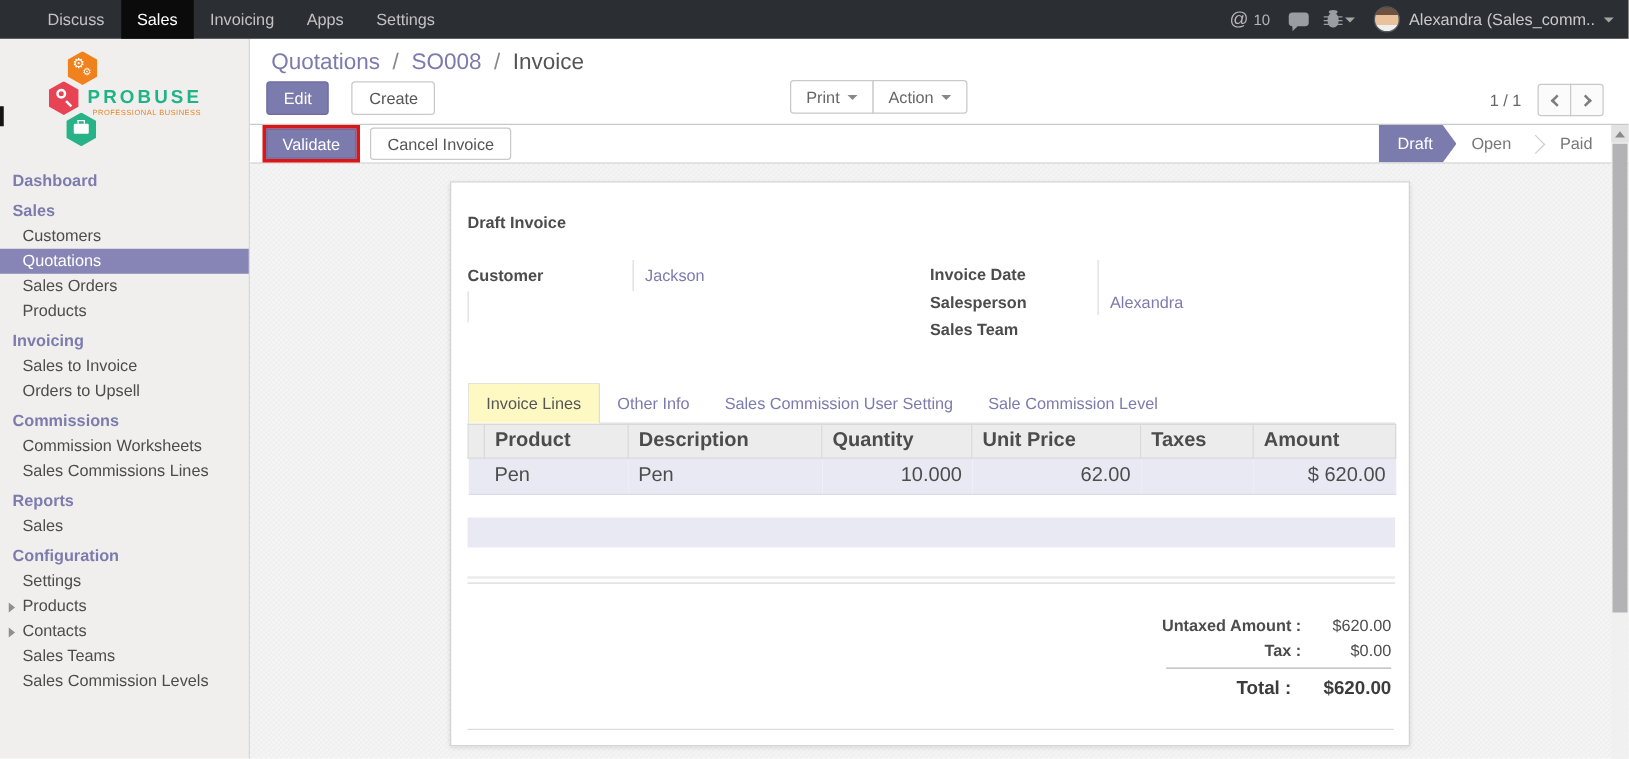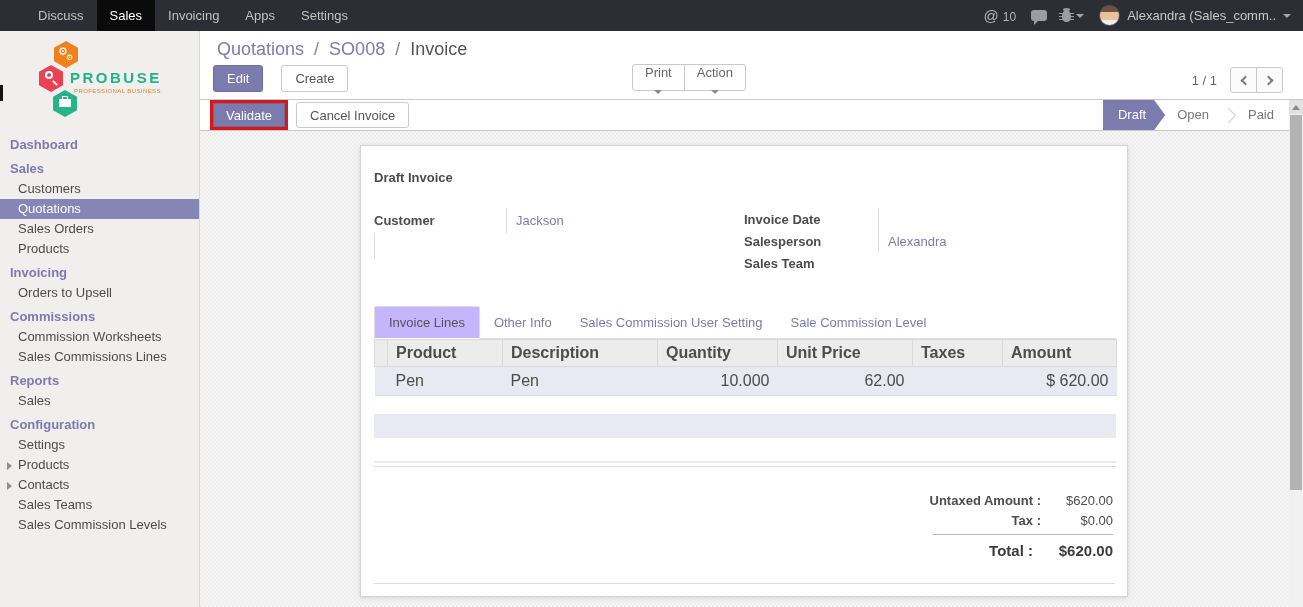--- a/index.html
+++ b/index.html
@@ -75,21 +75,21 @@
   .breadcrumb { position:absolute; left:17px; top:8px; font-size:18px; }
   .crumb-link { color:#7c7bad; cursor:pointer; }
   .crumb-sep { color:#888; margin:0 5px; }
   .crumb-current { color:#555; }
   .cp-btns { position:absolute; left:13px; top:34px; display:flex; gap:18px; }
   .btn { font-size:13px; height:27px; padding:0 13px; border:1px solid #c9c9c9; background:#fff; color:#555;
     border-radius:3px; cursor:pointer; font-family:"Liberation Sans", sans-serif; }
   .btn-primary { background:#7c7bad; border-color:#6c6a9e; color:#fff; }
   .print-action { position:absolute; left:432px; top:33px; display:flex; }
   .pa-btn { display:flex; align-items:center; gap:6px; height:27px; padding:0 12px; border:1px solid #c9c9c9;
-    background:#fff; color:#666; font-size:13px; cursor:pointer;flex-direction:column; }
+    background:#fff; color:#666; font-size:13px; cursor:pointer; }
   .pa-btn:first-child { border-radius:3px 0 0 3px; }
   .pa-btn:last-child { border-radius:0 3px 3px 0; margin-left:-1px; }
   .pa-caret { width:0; height:0; border:4px solid transparent; border-top-color:#888; margin-top:4px; }
   .pager { position:absolute; right:20px; top:36px; display:flex; align-items:center; gap:13px; }
   .pager-value { font-size:13px; color:#666; }
   .pager-btns { display:flex; }
   .pager-btn { width:27px; height:26px; border:1px solid #c9c9c9; background:#fbfbfb; cursor:pointer;
     display:flex; align-items:center; justify-content:center; }
   .pager-btn:first-child { border-radius:3px 0 0 3px; }
   .pager-btn:last-child { border-radius:0 3px 3px 0; margin-left:-1px; }
@@ -132,21 +132,21 @@
   .fg-row { display:flex; align-items:stretch; font-size:13px; }
   .fg-left  .fg-row { min-height:25px; }
   .fg-right .fg-row { min-height:22px; }
   .fg-label { width:132px; font-weight:bold; color:#4c4c4c; flex-shrink:0; display:flex; align-items:center; }
   .fg-right .fg-label { width:134px; }
   .fg-value { flex:1; border-left:1px solid #ddd; padding-left:9px; color:#7c7bad; display:flex; align-items:center; cursor:pointer; }
 
   .tabs { position:absolute; left:13px; top:160px; width:742px; height:33px; display:flex;
     align-items:flex-end; border-bottom:1px solid #ddd; font-size:13px; }
   .tab { padding:8px 14px 7px; color:#7c7bad; cursor:pointer; line-height:16px; }
-  .tab.active { background:#c4b5fd; border:1px solid #ddd; border-bottom:1px solid #fff; margin-bottom:-1px;
+  .tab.active { background:#fef9c3; border:1px solid #ddd; border-bottom:1px solid #fff; margin-bottom:-1px;
     color:#555; border-radius:2px 2px 0 0; }
 
   table.lines { position:absolute; left:13px; top:193px; width:742px; border-collapse:collapse;
     table-layout:fixed; font-size:16px; color:#4c4c4c; }
   table.lines th { background:#ececec; border:1px solid #d9d9d9; font-weight:bold; text-align:left;
     padding:4px 8px; height:23px; }
   table.lines th.handle-col { padding:0; }
   table.lines td { background:#e9e9f4; padding:5px 8px; height:25px; border-bottom:1px solid #dcdce8; }
   .num { text-align:right; }
 
@@ -217,20 +217,21 @@
   <div class="side-nav">
     <div class="nav-header">Dashboard</div>
 
     <div class="nav-header">Sales</div>
     <div class="nav-item">Customers</div>
     <div class="nav-item active">Quotations</div>
     <div class="nav-item">Sales Orders</div>
     <div class="nav-item">Products</div>
 
     <div class="nav-header">Invoicing</div>
+    <div class="nav-item">Sales to Invoice</div>
     <div class="nav-item">Orders to Upsell</div>
 
     <div class="nav-header">Commissions</div>
     <div class="nav-item">Commission Worksheets</div>
     <div class="nav-item">Sales Commissions Lines</div>
 
     <div class="nav-header">Reports</div>
     <div class="nav-item">Sales</div>
 
     <div class="nav-header">Configuration</div>

